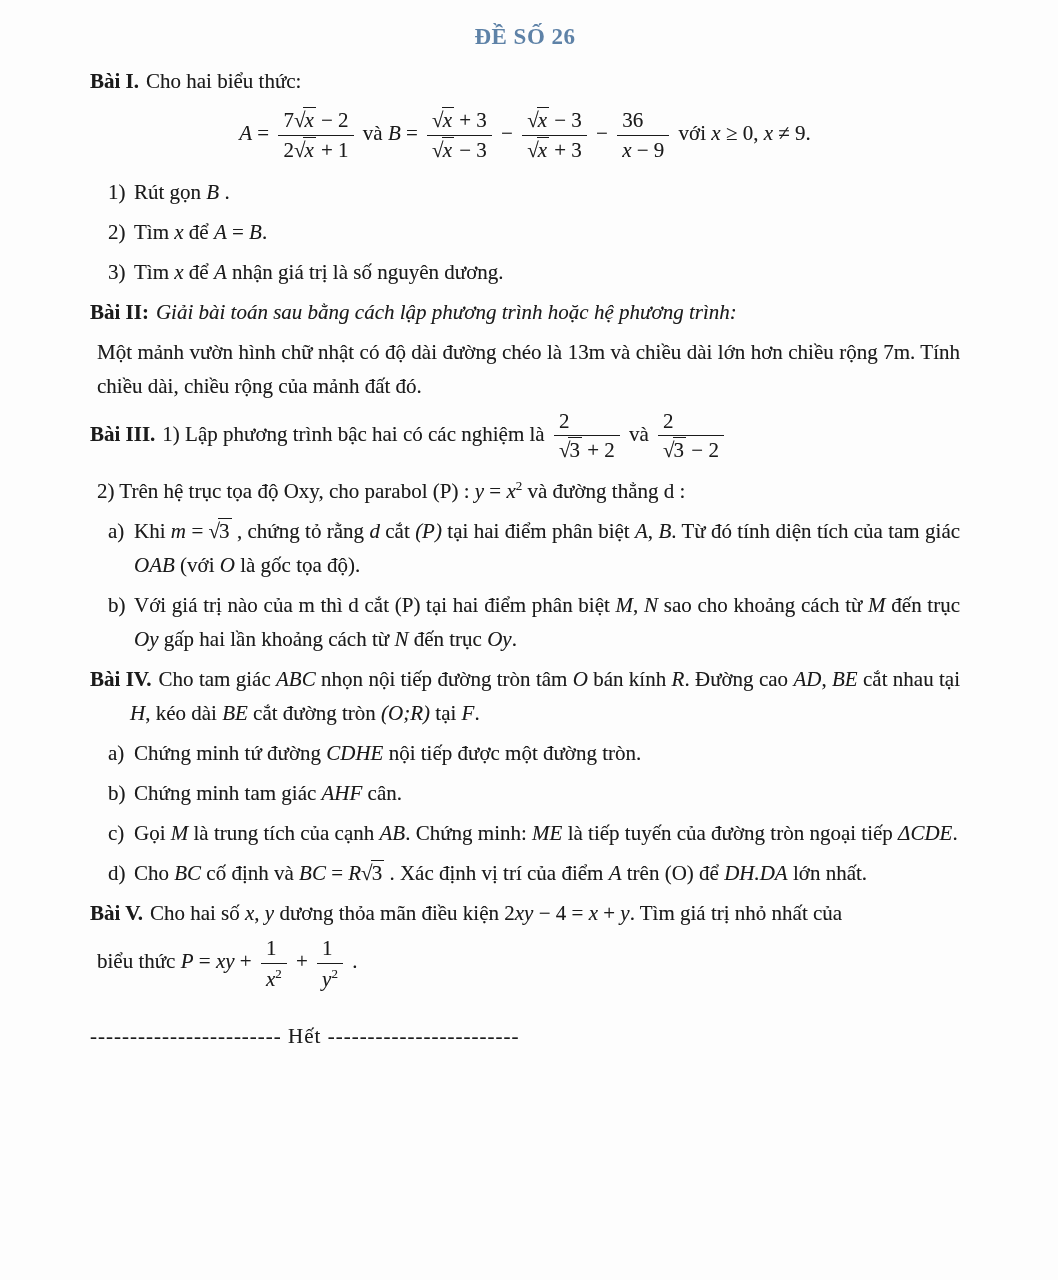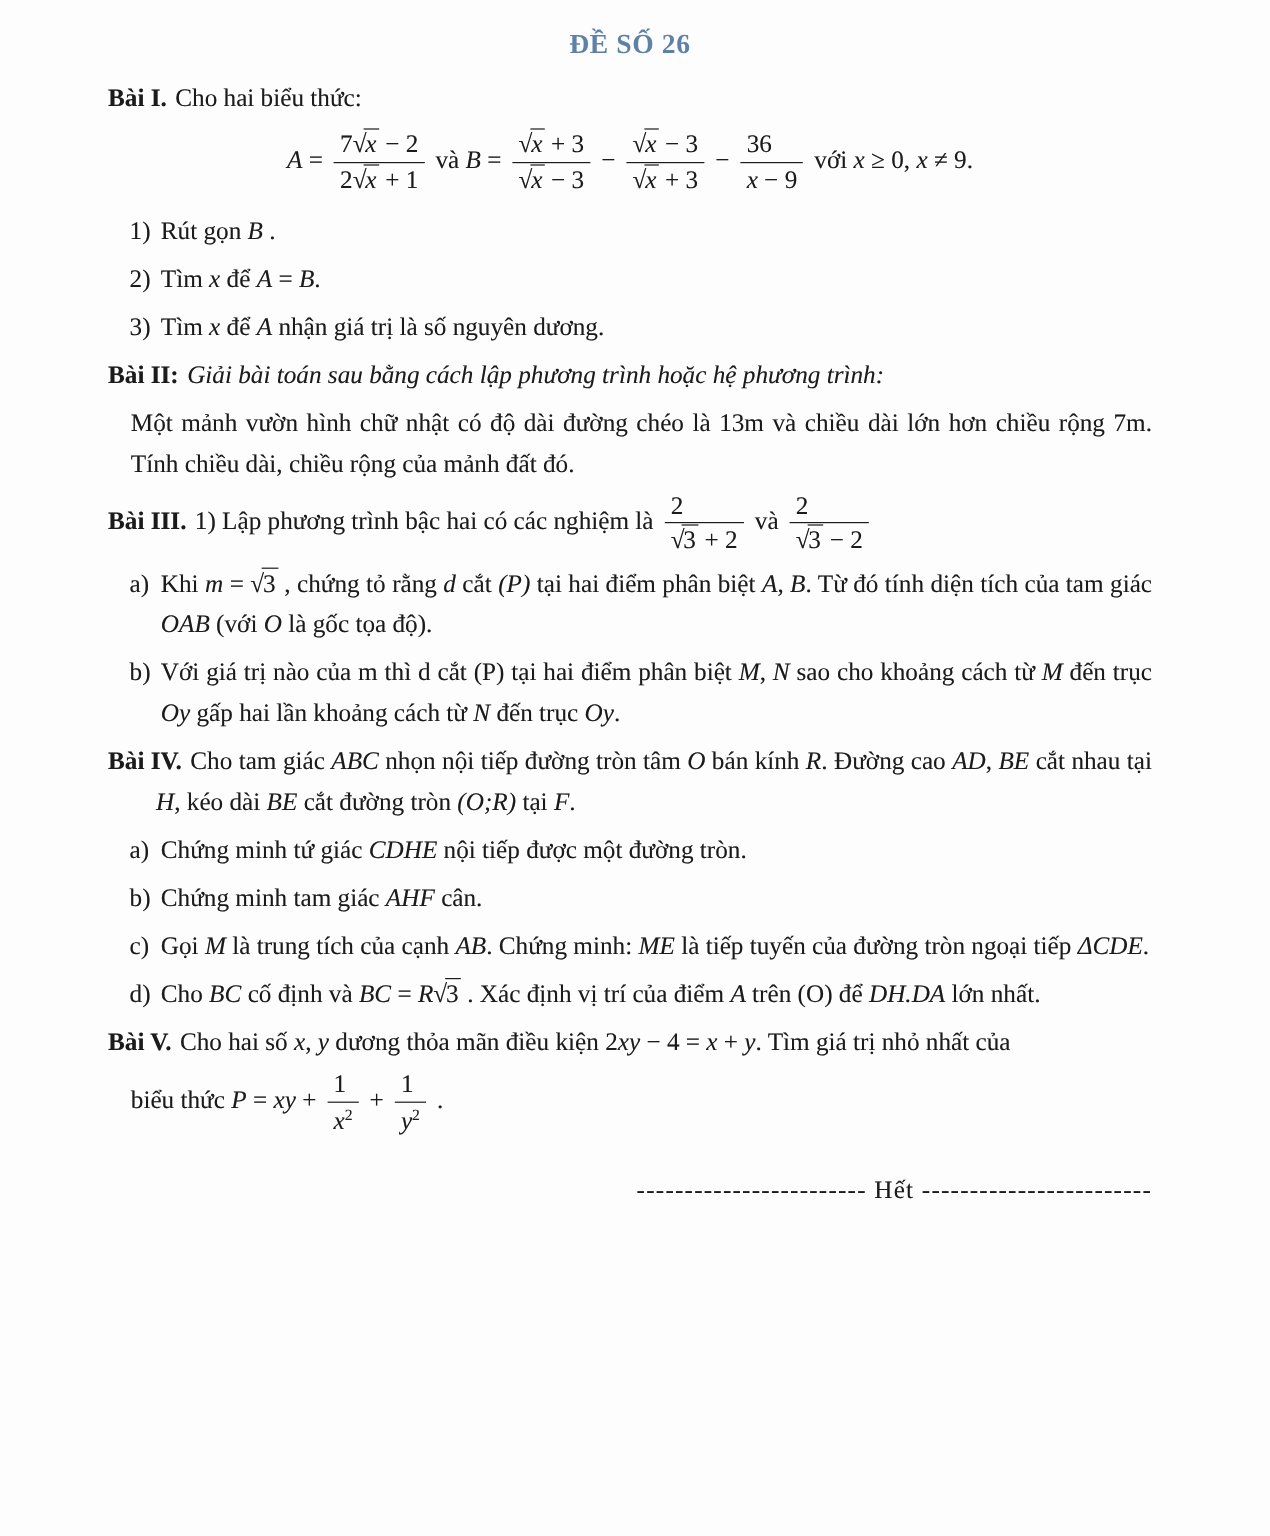--- a/index.html
+++ b/index.html
@@ -14,31 +14,31 @@
     text-shadow:0 0 0.5px rgba(20,20,20,0.35);
   }
   .title{
     margin:0 0 14px 0;text-align:center;
     font-size:23px;font-weight:bold;letter-spacing:0.5px;
     color:#5e82a7;text-shadow:none;
   }
   .line{margin:6px 0;line-height:34px;font-family:Liberation Serif, serif;}
   .lbl{font-weight:bold;margin-right:7px;}
   .para{margin:6px 0;line-height:34px;}
-  .ind{margin-left:19px;}
+  .ind{margin-left:7px;}
   .j{text-align:justify;}
   .hang{padding-left:40px;text-indent:-40px;}
   .formula-display{
     text-align:center;margin:10px 0 12px 0;line-height:32px;
   }
   .itm{position:relative;padding-left:44px;margin:6px 0;line-height:34px;}
   .itm .mk{position:absolute;left:18px;top:0;}
   .itm .tx{display:block;}
   .sp{}
-  .footer{text-align:right;margin-top:28px;letter-spacing:1px;line-height:34px;}
+  .footer{text-align:left;margin-top:28px;letter-spacing:1px;line-height:34px;}
   
   .mi{font-style:italic;}
   .msup{font-size:0.62em;vertical-align:0.6em;}
   .msqrt{white-space:nowrap;}
   .mrad{border-top:1.4px solid currentColor;padding:0 2px 0 1px;margin-left:-2px;}
   .mfrac{
     display:inline-block;vertical-align:middle;text-align:left;
     margin:0 4px;line-height:1.18;
   }
   .mnum{display:block;padding:0 5px 2px 5px;border-bottom:1.5px solid currentColor;}
@@ -67,35 +67,36 @@
     <span class="mk">3)</span>
     <span class="tx"><span class="mt">Tìm </span><span class="mi">x</span><span class="mt"> để </span><span class="mi">A</span><span class="mt"> nhận giá trị là số nguyên dương.</span></span>
   </div>
 
   <p class="line sp"><b class="lbl">Bài II:</b><span><span class="mi">Giải bài toán sau bằng cách lập phương trình hoặc hệ phương trình:</span></span></p>
 
   <p class="para ind j"><span class="mt">Một mảnh vườn hình chữ nhật có độ dài đường chéo là 13m và chiều dài lớn hơn chiều rộng 7m. Tính chiều dài, chiều rộng của mảnh đất đó.</span></p>
 
   <p class="line sp"><b class="lbl">Bài III.</b><span><span class="mt">1) Lập phương trình bậc hai có các nghiệm là </span><span class="mfrac"><span class="mnum"><span class="mt">2</span></span><span class="mden"><span class="msqrt">√<span class="mrad"><span class="mt">3</span></span></span><span class="mt"> + 2</span></span></span><span class="mt"> và </span><span class="mfrac"><span class="mnum"><span class="mt">2</span></span><span class="mden"><span class="msqrt">√<span class="mrad"><span class="mt">3</span></span></span><span class="mt"> − 2</span></span></span></span></p>
 
+  <p class="para ind"><span class="mt">2) Trên hệ trục tọa độ Oxy, cho parabol (P) : </span><span class="mi">y</span><span class="mt"> = </span><span class="mi">x</span><span class="msup">2</span><span class="mt">  và đường thẳng d :</span></p>
 
   <div class="itm">
     <span class="mk">a)</span>
     <span class="tx j"><span class="mt">Khi </span><span class="mi">m</span><span class="mt"> = </span><span class="msqrt">√<span class="mrad"><span class="mt">3</span></span></span><span class="mt"> , chứng tỏ rằng </span><span class="mi">d</span><span class="mt"> cắt </span><span class="mi">(P)</span><span class="mt"> tại hai điểm phân biệt </span><span class="mi">A</span><span class="mt">, </span><span class="mi">B</span><span class="mt">. Từ đó tính diện tích của tam giác </span><span class="mi">OAB</span><span class="mt"> (với </span><span class="mi">O</span><span class="mt"> là gốc tọa độ).</span></span>
   </div>
   <div class="itm">
     <span class="mk">b)</span>
     <span class="tx j"><span class="mt">Với giá trị nào của m thì d cắt (P) tại hai điểm phân biệt </span><span class="mi">M</span><span class="mt">, </span><span class="mi">N</span><span class="mt"> sao cho khoảng cách từ </span><span class="mi">M</span><span class="mt"> đến trục </span><span class="mi">Oy</span><span class="mt"> gấp hai lần khoảng cách từ </span><span class="mi">N</span><span class="mt"> đến trục </span><span class="mi">Oy</span><span class="mt">.</span></span>
   </div>
 
   <p class="para hang j sp"><b class="lbl">Bài IV.</b><span><span class="mt">Cho tam giác </span><span class="mi">ABC</span><span class="mt"> nhọn nội tiếp đường tròn tâm </span><span class="mi">O</span><span class="mt"> bán kính </span><span class="mi">R</span><span class="mt">. Đường cao </span><span class="mi">AD</span><span class="mt">, </span><span class="mi">BE</span><span class="mt"> cắt nhau tại </span><span class="mi">H</span><span class="mt">, kéo dài </span><span class="mi">BE</span><span class="mt"> cắt đường tròn </span><span class="mi">(O;R)</span><span class="mt"> tại </span><span class="mi">F</span><span class="mt">.</span></span></p>
 
   <div class="itm sp">
     <span class="mk">a)</span>
-    <span class="tx"><span class="mt">Chứng minh tứ giác </span><span class="mi">CDHE</span><span class="mt"> nội tiếp được một đường tròn.</span></span>
+    <span class="tx"><span class="mt">Chứng minh tứ đường </span><span class="mi">CDHE</span><span class="mt"> nội tiếp được một đường tròn.</span></span>
   </div>
   <div class="itm sp">
     <span class="mk">b)</span>
     <span class="tx"><span class="mt">Chứng minh tam giác </span><span class="mi">AHF</span><span class="mt"> cân.</span></span>
   </div>
   <div class="itm sp">
     <span class="mk">c)</span>
     <span class="tx j"><span class="mt">Gọi </span><span class="mi">M</span><span class="mt"> là trung tích của cạnh </span><span class="mi">AB</span><span class="mt">. Chứng minh: </span><span class="mi">ME</span><span class="mt"> là tiếp tuyến của đường tròn ngoại tiếp </span><span class="mi">ΔCDE</span><span class="mt">.</span></span>
   </div>
   <div class="itm sp">

